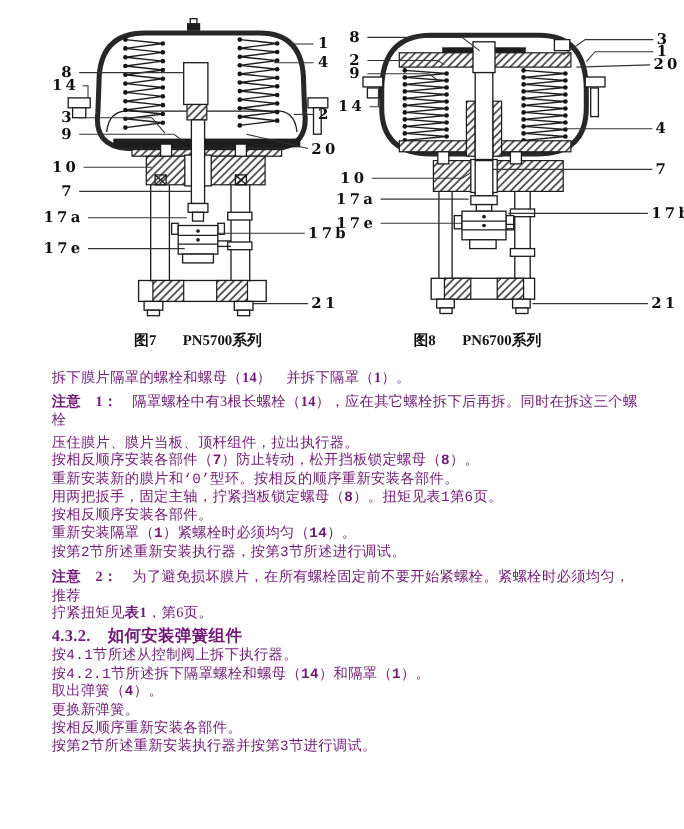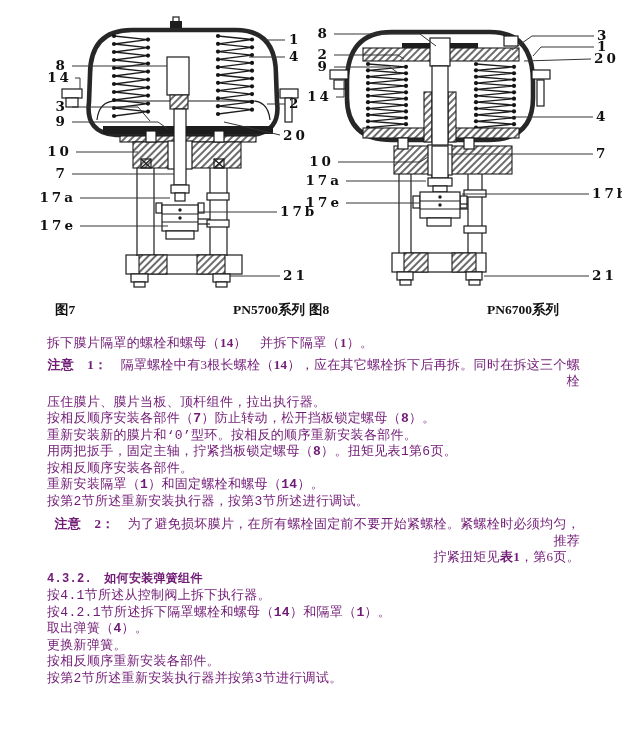--- a/index.html
+++ b/index.html
@@ -9,30 +9,30 @@
   #fig-svg{position:absolute;left:0;top:0;}
   .ln{fill:none;stroke:#1c1c1c;stroke-width:1.2;}
   .thk{fill:none;stroke:#272727;stroke-width:4.6;stroke-linejoin:round;}
   .dk{fill:#1d1d1d;stroke:none;}
   .wh{fill:#ffffff;stroke:#1c1c1c;stroke-width:1.2;}
   .hz{fill:url(#h);stroke:#1c1c1c;stroke-width:1.1;}
   .coil{fill:none;stroke:#1c1c1c;stroke-width:1.3;}
   .coil-dot{fill:#141414;}
   .leader{fill:none;stroke:#343434;stroke-width:1;}
   .callout{font:bold 13.5px "DejaVu Serif",serif;letter-spacing:3px;fill:#101010;}
-  .caption{position:absolute;top:301px;width:250px;display:flex;justify-content:space-between;gap:24px;
+  .caption{position:absolute;top:301px;width:250px;display:flex;justify-content:center;gap:24px;
            font-weight:bold;font-size:13.5px;color:#111;}
   
   #text-col{position:absolute;left:47px;top:335px;width:533px;font-size:13px;line-height:16.5px;
             letter-spacing:0.3px;color:#701a75;}
   .b{font-weight:bold;}
   .blk-para{margin-bottom:5px;}
-  .blk-note{margin-bottom:5px;text-align:right;}
+  .blk-note{margin-bottom:5px;}
   .blk-lines{margin-bottom:6px;font-family:Liberation Mono, monospace;}
-  .blk-heading{margin:3px 0 1px 0;font-size:12px;font-family:Liberation Mono, monospace;}
+  .blk-heading{margin:3px 0 1px 0;font-size:15px;}
 </style>
 </head>
 <body>
 
 <div class="page">
 
   <svg id="fig-svg" width="622" height="330" viewBox="0 0 622 330">
     <defs>
       <pattern id="h" patternUnits="userSpaceOnUse" width="5" height="5" patternTransform="rotate(45)">
         <rect width="5" height="5" fill="#ffffff"></rect>
@@ -346,21 +346,21 @@
       </div>
       <div class="blk blk-note">
         <div class="tline"><span class="b">注意　1：</span><span>　隔罩螺栓中有3根长螺栓（</span><span class="b">14</span><span>），应在其它螺栓拆下后再拆。同时在拆这三个螺栓</span></div>
       </div>
       <div class="blk blk-lines">
         <div class="tline"><span>压住膜片、膜片当板、顶杆组件，拉出执行器。</span></div>
         <div class="tline"><span>按相反顺序安装各部件（</span><span class="b">7</span><span>）防止转动，松开挡板锁定螺母（</span><span class="b">8</span><span>）。</span></div>
         <div class="tline"><span>重新安装新的膜片和‘0’型环。按相反的顺序重新安装各部件。</span></div>
         <div class="tline"><span>用两把扳手，固定主轴，拧紧挡板锁定螺母（</span><span class="b">8</span><span>）。扭矩见表1第6页。</span></div>
         <div class="tline"><span>按相反顺序安装各部件。</span></div>
-        <div class="tline"><span>重新安装隔罩（</span><span class="b">1</span><span>）和固定螺栓和螺母（</span><span class="b">14</span><span>）。</span></div>
+        <div class="tline"><span>重新安装隔罩（</span><span class="b">1</span><span>）紧螺栓时必须均匀（</span><span class="b">14</span><span>）。</span></div>
         <div class="tline"><span>按第2节所述重新安装执行器，按第3节所述进行调试。</span></div>
       </div>
       <div class="blk blk-note">
         <div class="tline"><span class="b">注意　2：</span><span>　为了避免损坏膜片，在所有螺栓固定前不要开始紧螺栓。紧螺栓时必须均匀，推荐</span></div>
         <div class="tline"><span>拧紧扭矩见</span><span class="b">表1</span><span>，第6页。</span></div>
       </div>
       <div class="blk blk-heading">
         <div class="tline"><span class="b">4.3.2.　如何安装弹簧组件</span></div>
       </div>
       <div class="blk blk-lines">

